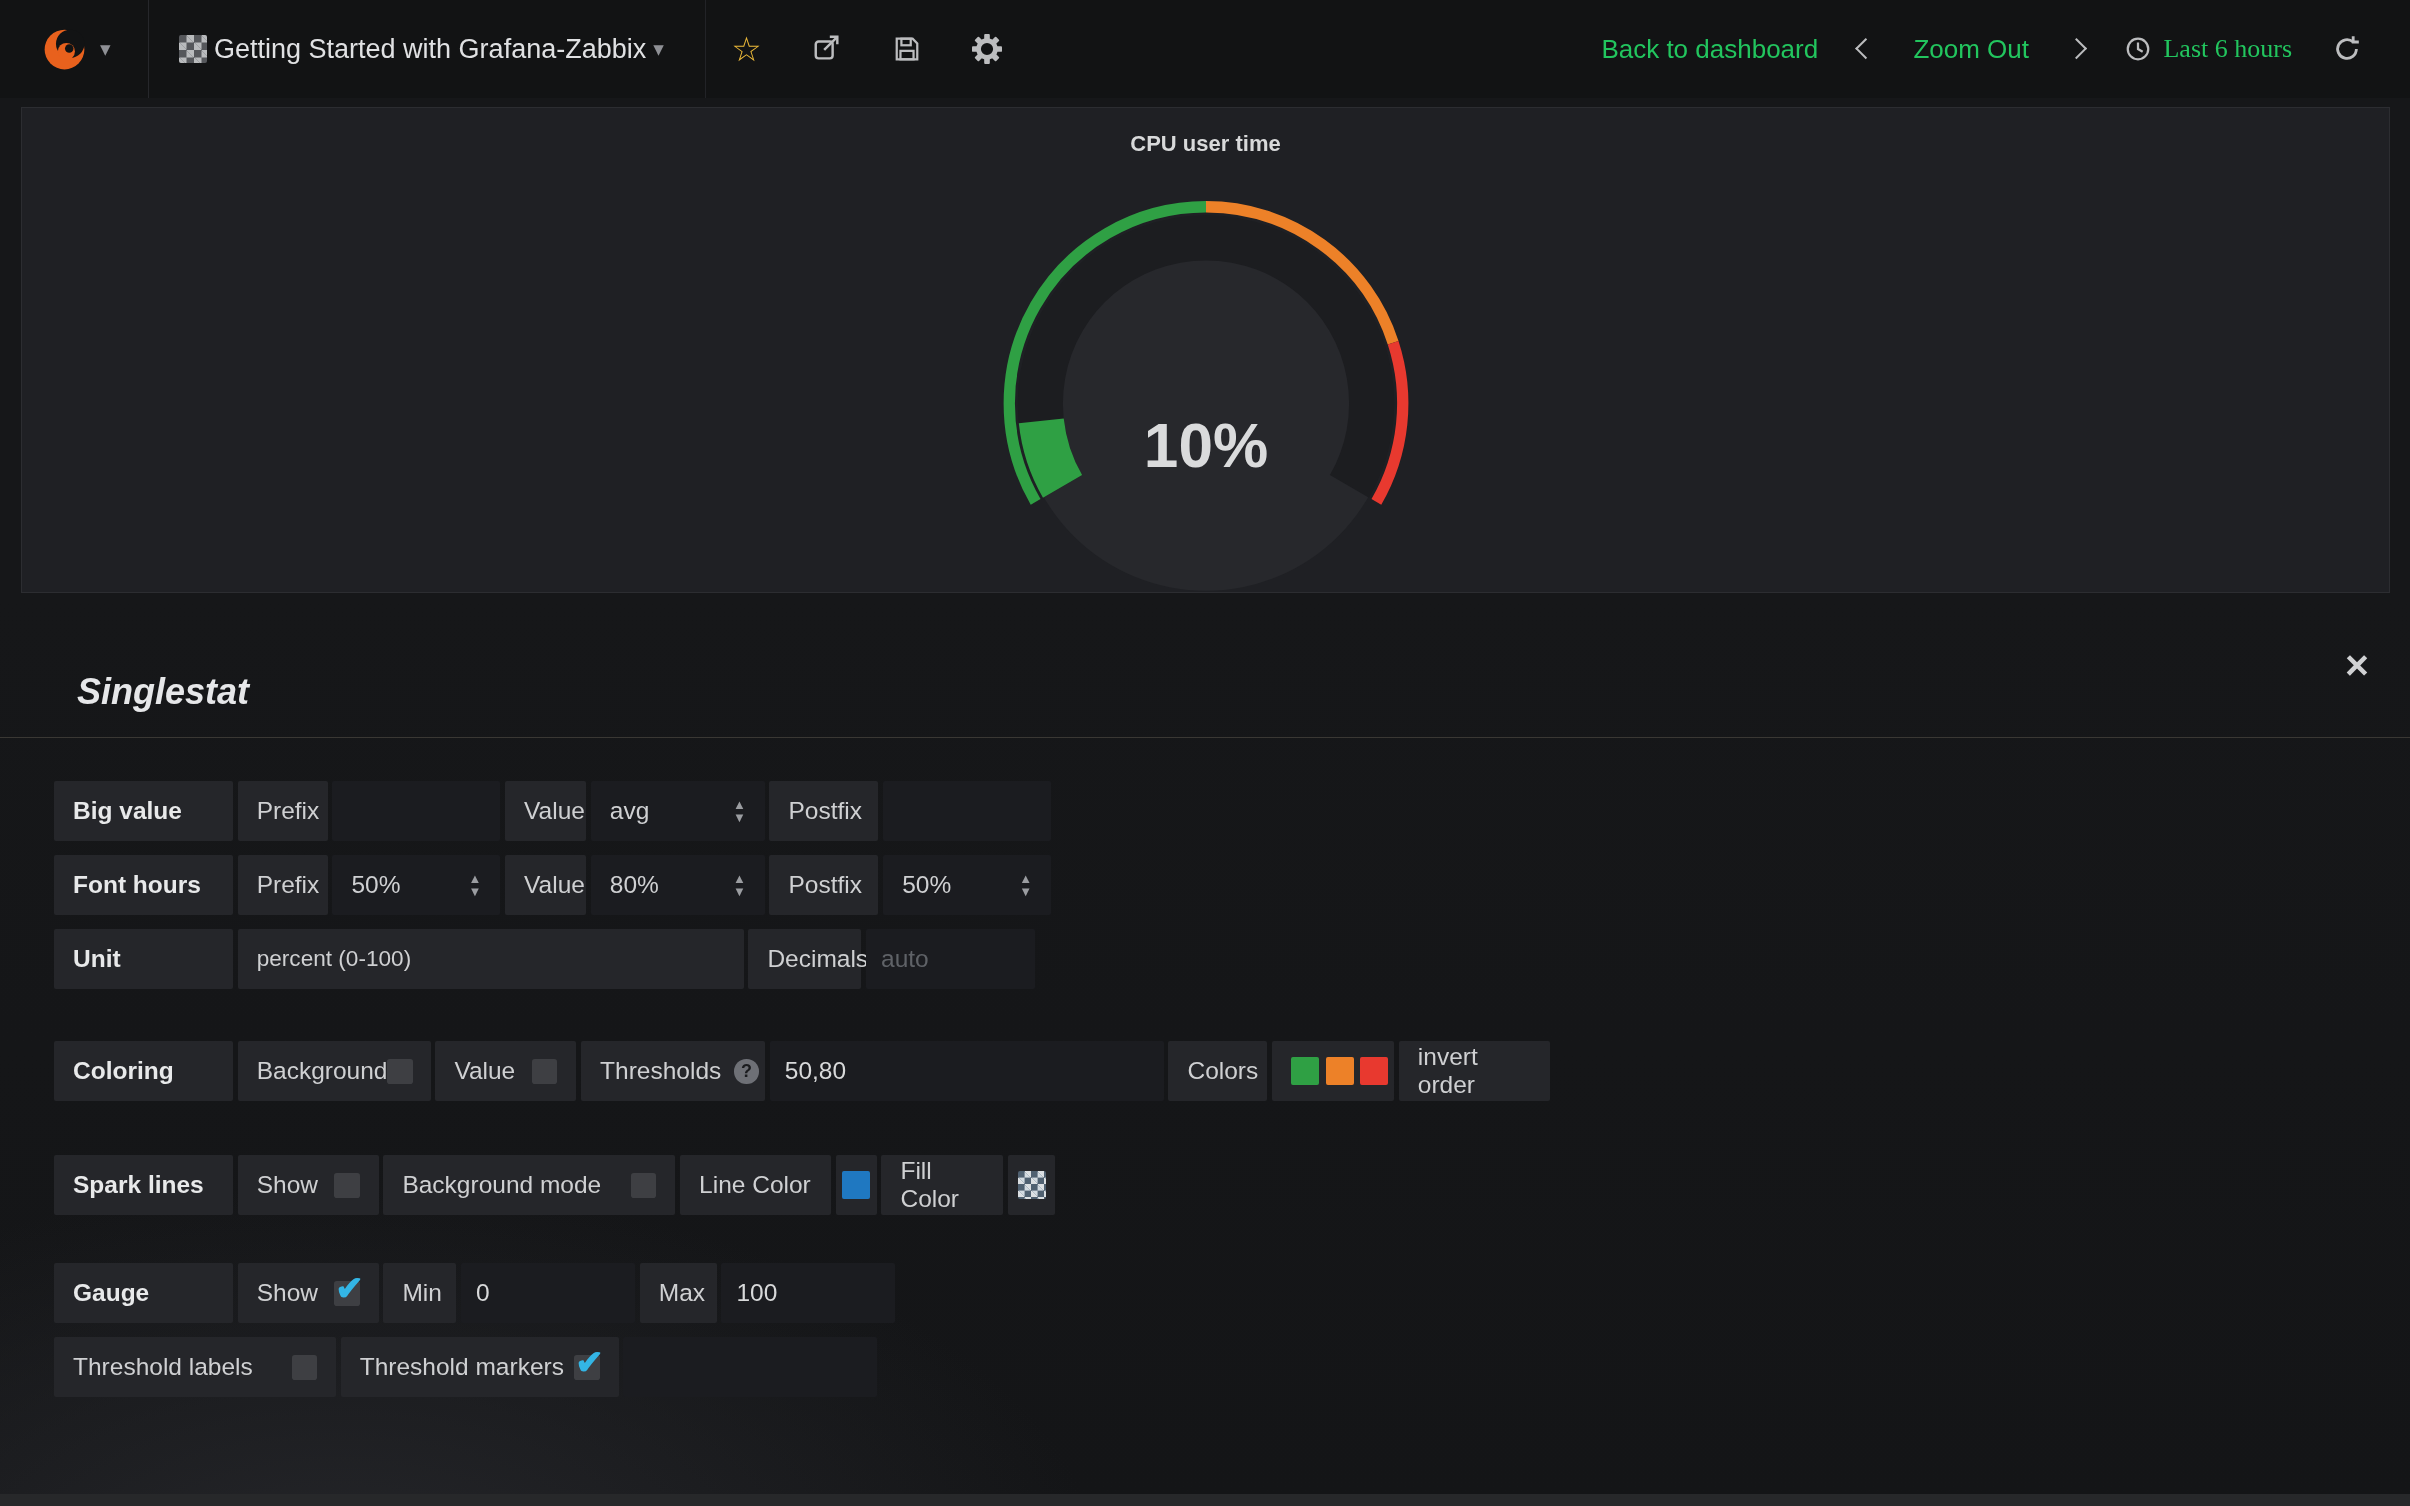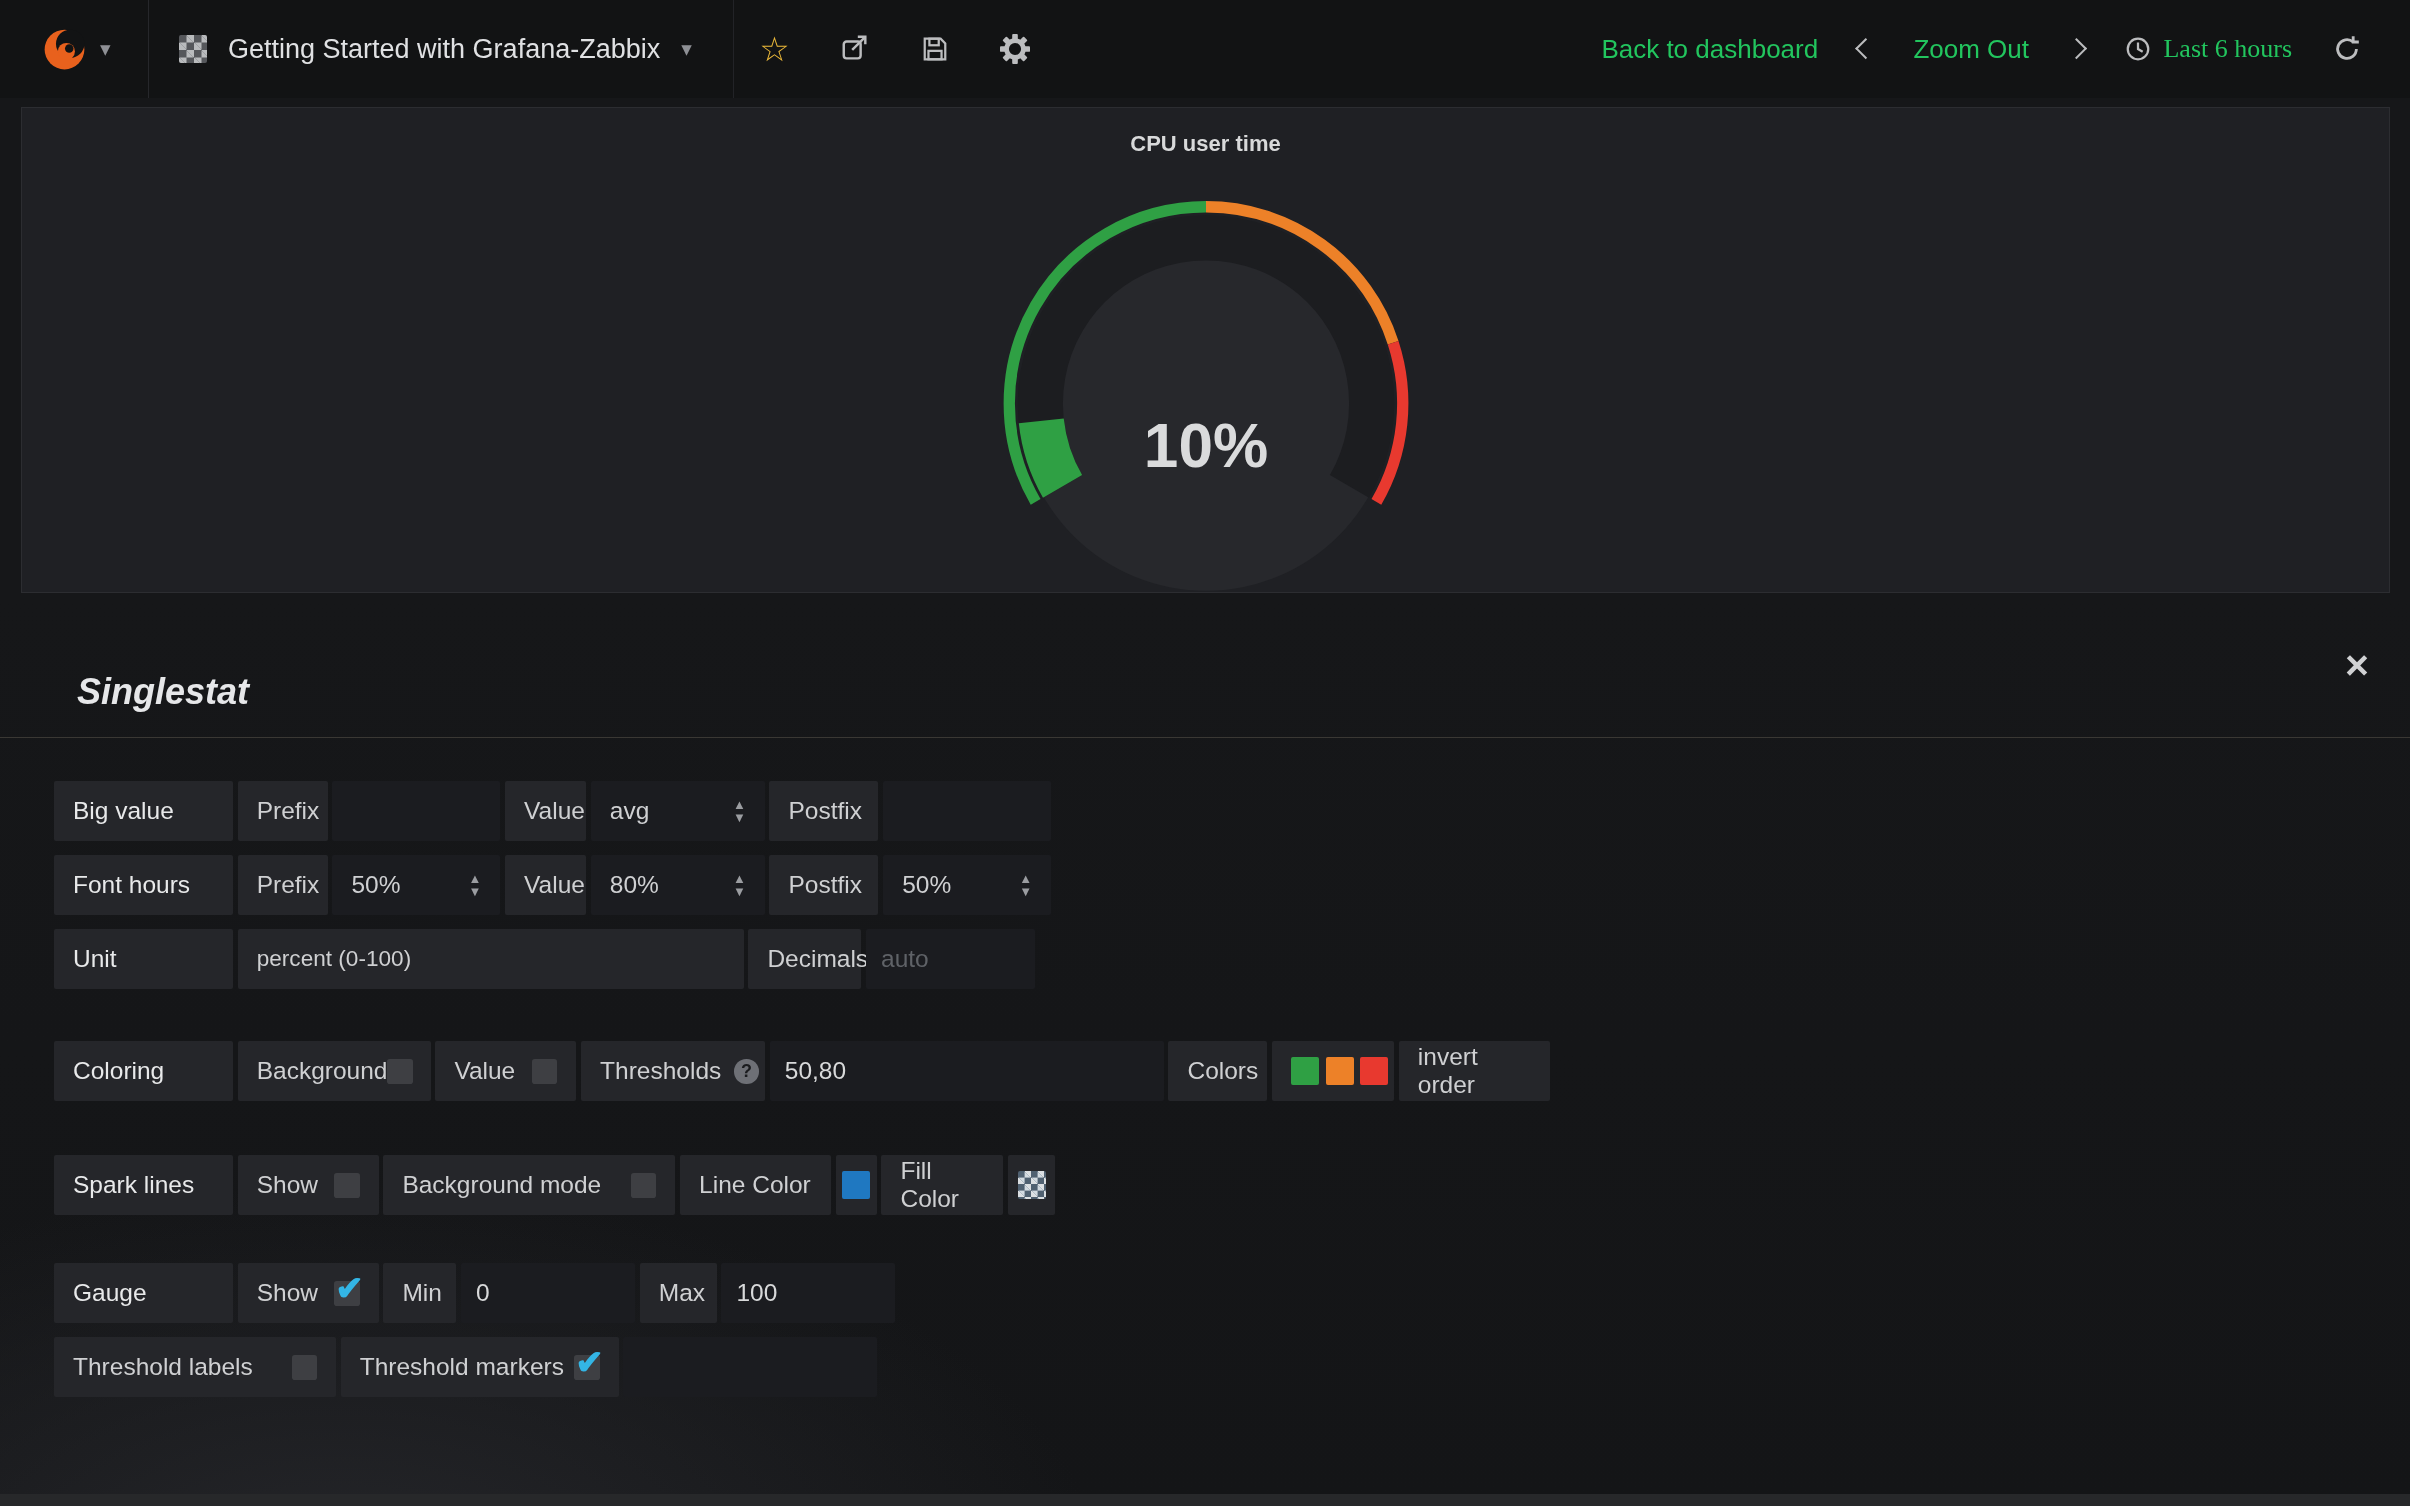--- a/index.html
+++ b/index.html
@@ -13,21 +13,21 @@
   
   .navbar{
     height:98px; background:#121314; display:flex; align-items:center;
   }
   .logo-block{
     height:100%; width:149px; display:flex; align-items:center; justify-content:center;
     gap:9.4px; border-right:0.9px solid #26272b; cursor:pointer; flex:none;
   }
   .caret{ color:#8e9095; font-size:21px; }
   .dash-nav{
-    height:100%; display:flex; align-items:center; gap:21px; padding:0 41px 0 30px;
+    height:100%; display:flex; align-items:center; gap:7px; padding:0 41px 0 30px;
     border-right:0.9px solid #222327; cursor:pointer;
   }
   .grid-icon{
     width:28px; height:28px; border-radius:1.9px;
     background-image:
       linear-gradient(45deg,#b9bbbd 25%,transparent 25%,transparent 75%,#b9bbbd 75%),
       linear-gradient(45deg,#b9bbbd 25%,#55575b 25%,#55575b 75%,#b9bbbd 75%);
     background-size:15px 15px; background-position:0 0,7.5px 7.5px;
   }
   .dash-title{ font-size:27px; color:#e0e1e3; }
@@ -72,21 +72,21 @@
   .close-x{ margin-left:auto; align-self:center; font-size:41px; font-weight:bold; color:#d0d1d3; cursor:pointer; line-height:1; }
 
   
   .form{ padding:43px 0 0 54px; }
   .frow{ display:flex; gap:4.7px; margin-bottom:14px; }
   .mt55{ margin-top:52px; } .mt57{ margin-top:54px; } .mt51{ margin-top:48px; }
   .c{
     background:#25262a; display:flex; align-items:center; padding:0 19px;
     height:60px; font-size:24.5px; color:#cfd0d2; border-radius:1.9px; flex:none;
   }
-  .c.main{ font-weight:normal; color:#e8e9ea; }
+  .c.main{ font-weight:bold; color:#e8e9ea; }
   .c.inp{ background:#1b1c20; padding:0 15px; }
   .c.sel{ background:#1b1c20; cursor:pointer; }
   .c.link{ cursor:pointer; }
   input.gin{
     background:transparent; border:0; outline:0; color:#d8d9da;
     font-family:inherit; font-size:24.5px; width:100%;
   }
   input.gin::placeholder{ color:#5f6267; }
   .arrows{ display:flex; flex-direction:column; align-items:center; margin-left:auto; line-height:13px; font-size:13px; color:#9b9da1; }
   .cb{

